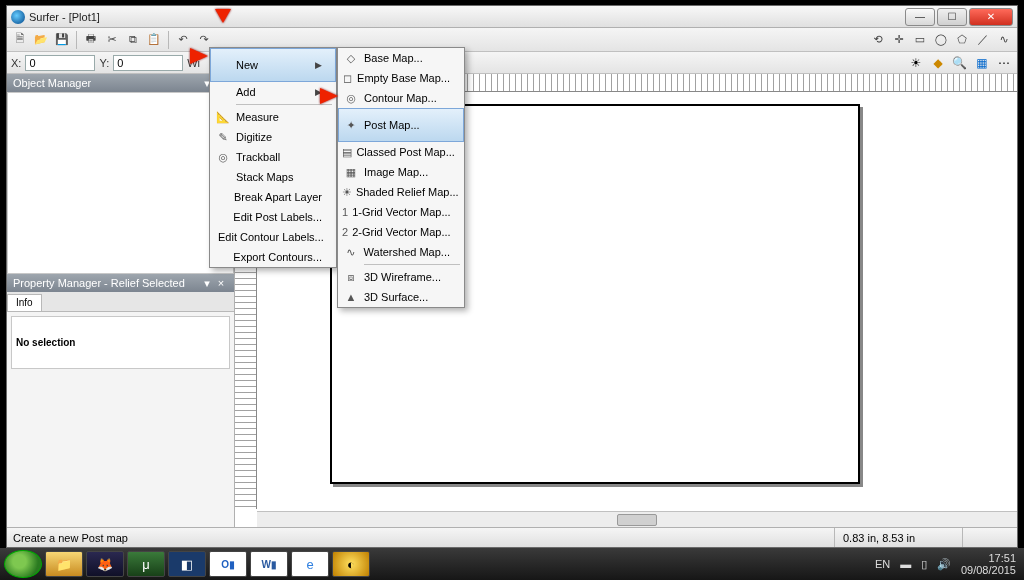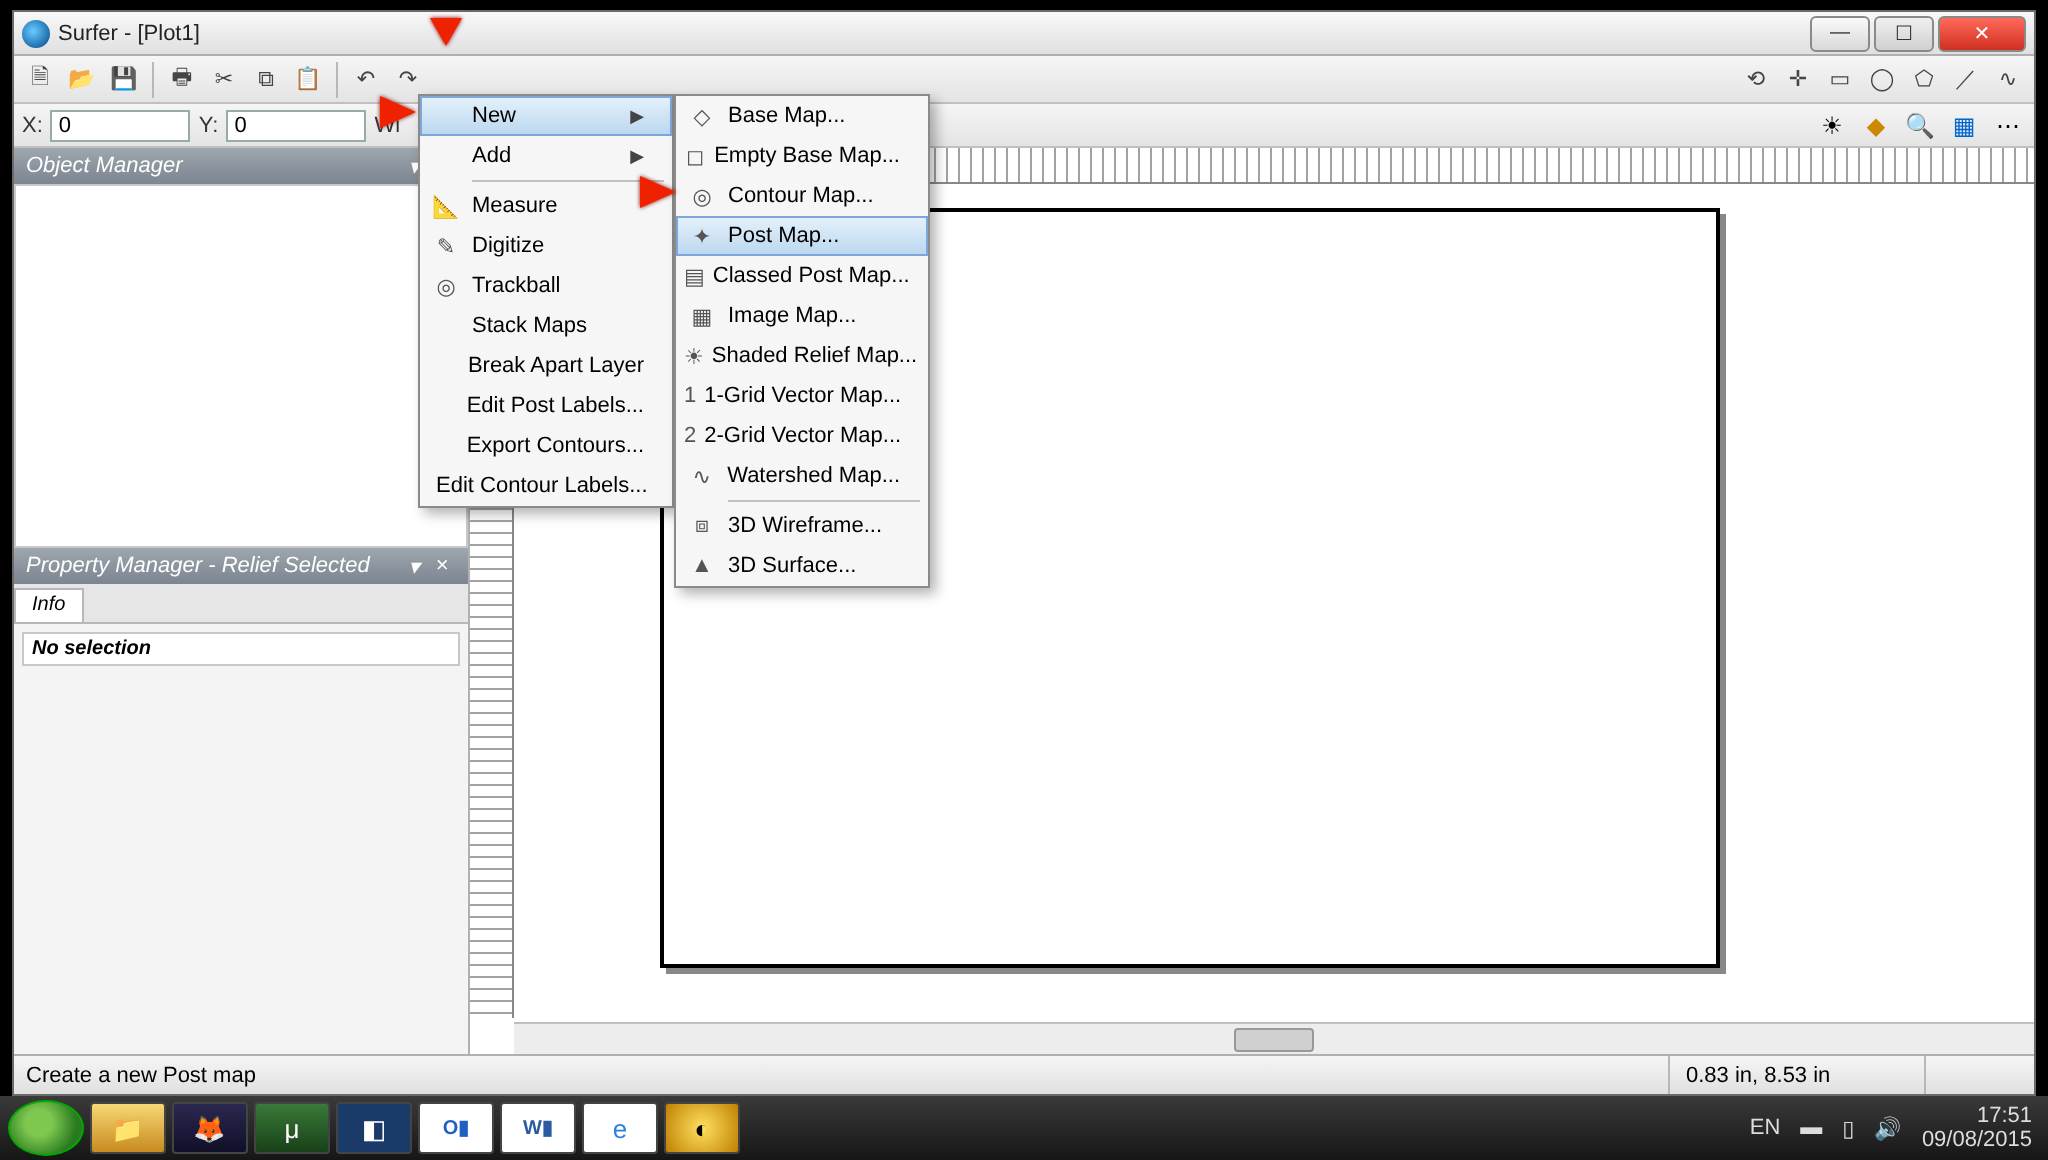--- a/index.html
+++ b/index.html
@@ -23,53 +23,53 @@
 
 .toolbar { height: 24px; background: linear-gradient(#f5f5f5,#e4e4e4); border-bottom: 1px solid #c0c0c0; display: flex; align-items: center; padding: 0 4px; gap: 3px; }
 .tb-btn { width: 18px; height: 18px; border: 1px solid transparent; border-radius: 2px; display:flex; align-items:center; justify-content:center; font-size:11px; color:#444; }
 .tb-sep { width:1px; height:18px; background:#b8b8b8; margin:0 2px;}
 
 .coordbar { height: 22px; background: linear-gradient(#f5f5f5,#e4e4e4); border-bottom: 1px solid #c0c0c0; display: flex; align-items: center; padding: 0 4px; gap: 4px; }
 .coord-lbl { color:#333; }
 .coord-in { width: 70px; height: 16px; border: 1px solid #9aa; background: #fff; padding: 0 3px; }
 .tb2-btn { width:18px; height:18px; display:flex; align-items:center; justify-content:center; font-size:12px; }
 
-.body-area { flex: 1; display: flex; min-height: 0; font-style: italic; }
+.body-area { flex: 1; display: flex; min-height: 0; }
 .left-col { width: 228px; display:flex; flex-direction:column; border-right:1px solid #b0b0b0; }
 .panel-hdr { height:18px; background: linear-gradient(#9ea6ae,#7c8590); color:#fff; display:flex; align-items:center; padding:0 6px; font-size:10px; }
 .panel-hdr .spacer{flex:1;}
 .panel-hdr .pb { width:14px; text-align:center; cursor:default;}
 .panel-body { flex:1; background:#fff; border:1px solid #c8c8c8; overflow:hidden; }
 .obj-mgr { height: 200px; display:flex; flex-direction:column; }
 .prop-mgr { flex:1; display:flex; flex-direction:column; }
 .prop-tabs { height:20px; background:#e6e6e6; display:flex; border-bottom:1px solid #b8b8b8;}
 .prop-tab { padding:2px 8px; background:#fff; border:1px solid #b8b8b8; border-bottom:none; margin-top:2px; font-size:10px;}
 .prop-body { flex:1; background:#f4f4f4; padding:4px;}
-.prop-body .nosel { background:#fff; border:1px solid #c8c8c8; padding:2px 4px; font-weight:bold; font-size:10px;}
+.prop-body .nosel { background:#fff; border:1px solid #c8c8c8; padding:20px 4px; font-weight:bold; font-size:10px;}
 
 .canvas-area { flex:1; background:#fff; position:relative; overflow:hidden; }
 .ruler-h { position:absolute; top:0; left:22px; right:0; height:18px; background:#fff; border-bottom:1px solid #888; }
 .ruler-v { position:absolute; top:18px; left:0; bottom:18px; width:22px; background:#fff; border-right:1px solid #888; }
 .ruler-h::before, .ruler-v::before { content:""; position:absolute; inset:0; background-image: repeating-linear-gradient(to right, #444 0 1px, transparent 1px 6px); opacity:0.5;}
 .ruler-v::before { background-image: repeating-linear-gradient(to bottom, #444 0 1px, transparent 1px 6px);}
 .ruler-corner{position:absolute;top:0;left:0;width:22px;height:18px;background:#f0f0f0;border-right:1px solid #888;border-bottom:1px solid #888;}
 .page { position:absolute; top:30px; left:95px; width:530px; height:380px; background:#fff; border:2px solid #000; box-shadow: 3px 3px 0 #888;}
 .hscroll { position:absolute; left:22px; right:0; bottom:0; height:16px; background:#ededed; border-top:1px solid #c0c0c0; display:flex; align-items:center;}
 .hscroll .thumb{ margin:auto; width:40px; height:12px; background:#d0d0d0; border:1px solid #999; border-radius:2px;}
 
 .statusbar { height: 20px; background: linear-gradient(#f5f5f5,#e0e0e0); border-top:1px solid #b0b0b0; display:flex; align-items:center; padding:0 6px; gap:8px;}
 .statusbar .cell { border-right:1px solid #b8b8b8; padding-right:8px; height:100%; display:flex; align-items:center;}
 .statusbar .flex{flex:1;}
 
 
 .dropdown { position:absolute; background:#f6f6f6; border:1px solid #8a8a8a; box-shadow:3px 3px 6px rgba(0,0,0,0.3); z-index:50; }
 .dd-item { display:flex; align-items:center; height:20px; padding:0 14px 0 4px; gap:4px; white-space:nowrap; }
 .dd-item .ic { width:18px; height:16px; display:flex;align-items:center;justify-content:center; font-size:11px; color:#555;}
 .dd-item .arrow { margin-left:auto; font-size:9px; color:#444;}
-.dd-item.hover { background: linear-gradient(#e3f0fb,#bcd8ef); border:1px solid #7da7d9; height:20px; padding:0 13px 0 3px;}
+.dd-item.hover { background: linear-gradient(#e3f0fb,#bcd8ef); border:1px solid #7da7d9; height:34px; padding:0 13px 0 3px;}
 .dd-sep { height:1px; background:#c0c0c0; margin:2px 4px 2px 26px;}
 
 .menu-map { top: 47px; left: 209px; width: 128px; }
 .menu-new { top: 47px; left: 337px; width: 128px; }
 
 .arrow-red { position:absolute; width:0; height:0; border-top:8px solid transparent; border-bottom:8px solid transparent; border-left:18px solid #e20; filter: drop-shadow(0 0 1px #800); z-index:60;}
 .arrow-red.down { border-left:8px solid transparent; border-right:8px solid transparent; border-top:14px solid #e20; border-bottom:none;}
 
 .taskbar { position:absolute; left:0; right:0; bottom:0; height:32px; background: linear-gradient(#3a3a3a,#161616); display:flex; align-items:center; padding:0 4px; gap:3px;}
 .taskbar .start { width:38px; height:28px; background: radial-gradient(circle at 40% 40%, #7ec850 25%, #2a7a20 70%); border-radius:50%; border:1px solid #0a0;}
@@ -211,25 +211,25 @@
     <div class="dd-item">
       <span class="ic"></span>
       <span>Break Apart Layer</span>
     </div>
     <div class="dd-item">
       <span class="ic"></span>
       <span>Edit Post Labels...</span>
     </div>
     <div class="dd-item">
       <span class="ic"></span>
+      <span>Edit Contour Labels...</span>
+    </div>
+    <div class="dd-item">
+      <span class="ic"></span>
       <span>Export Contours...</span>
-    </div>
-    <div class="dd-item">
-      <span class="ic"></span>
-      <span>Edit Contour Labels...</span>
     </div>
   </div>
 
 <div class="dropdown menu-new" id="new-menu">
     <div class="dd-item">
       <span class="ic">◇</span>
       <span>Base Map...</span>
     </div>
     <div class="dd-item">
       <span class="ic">◻</span>

